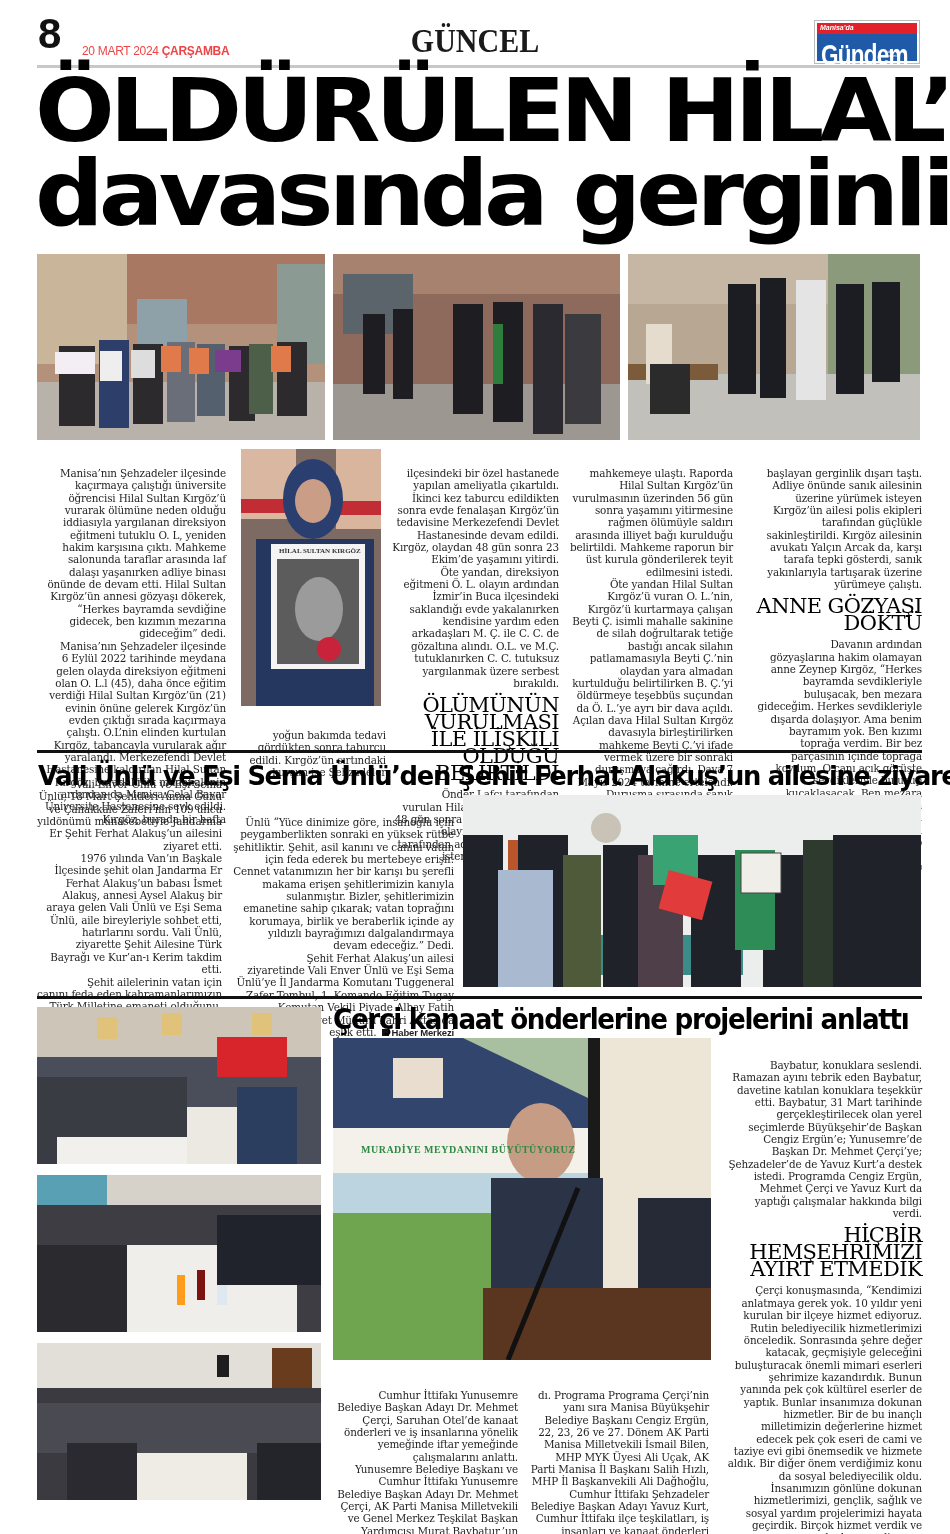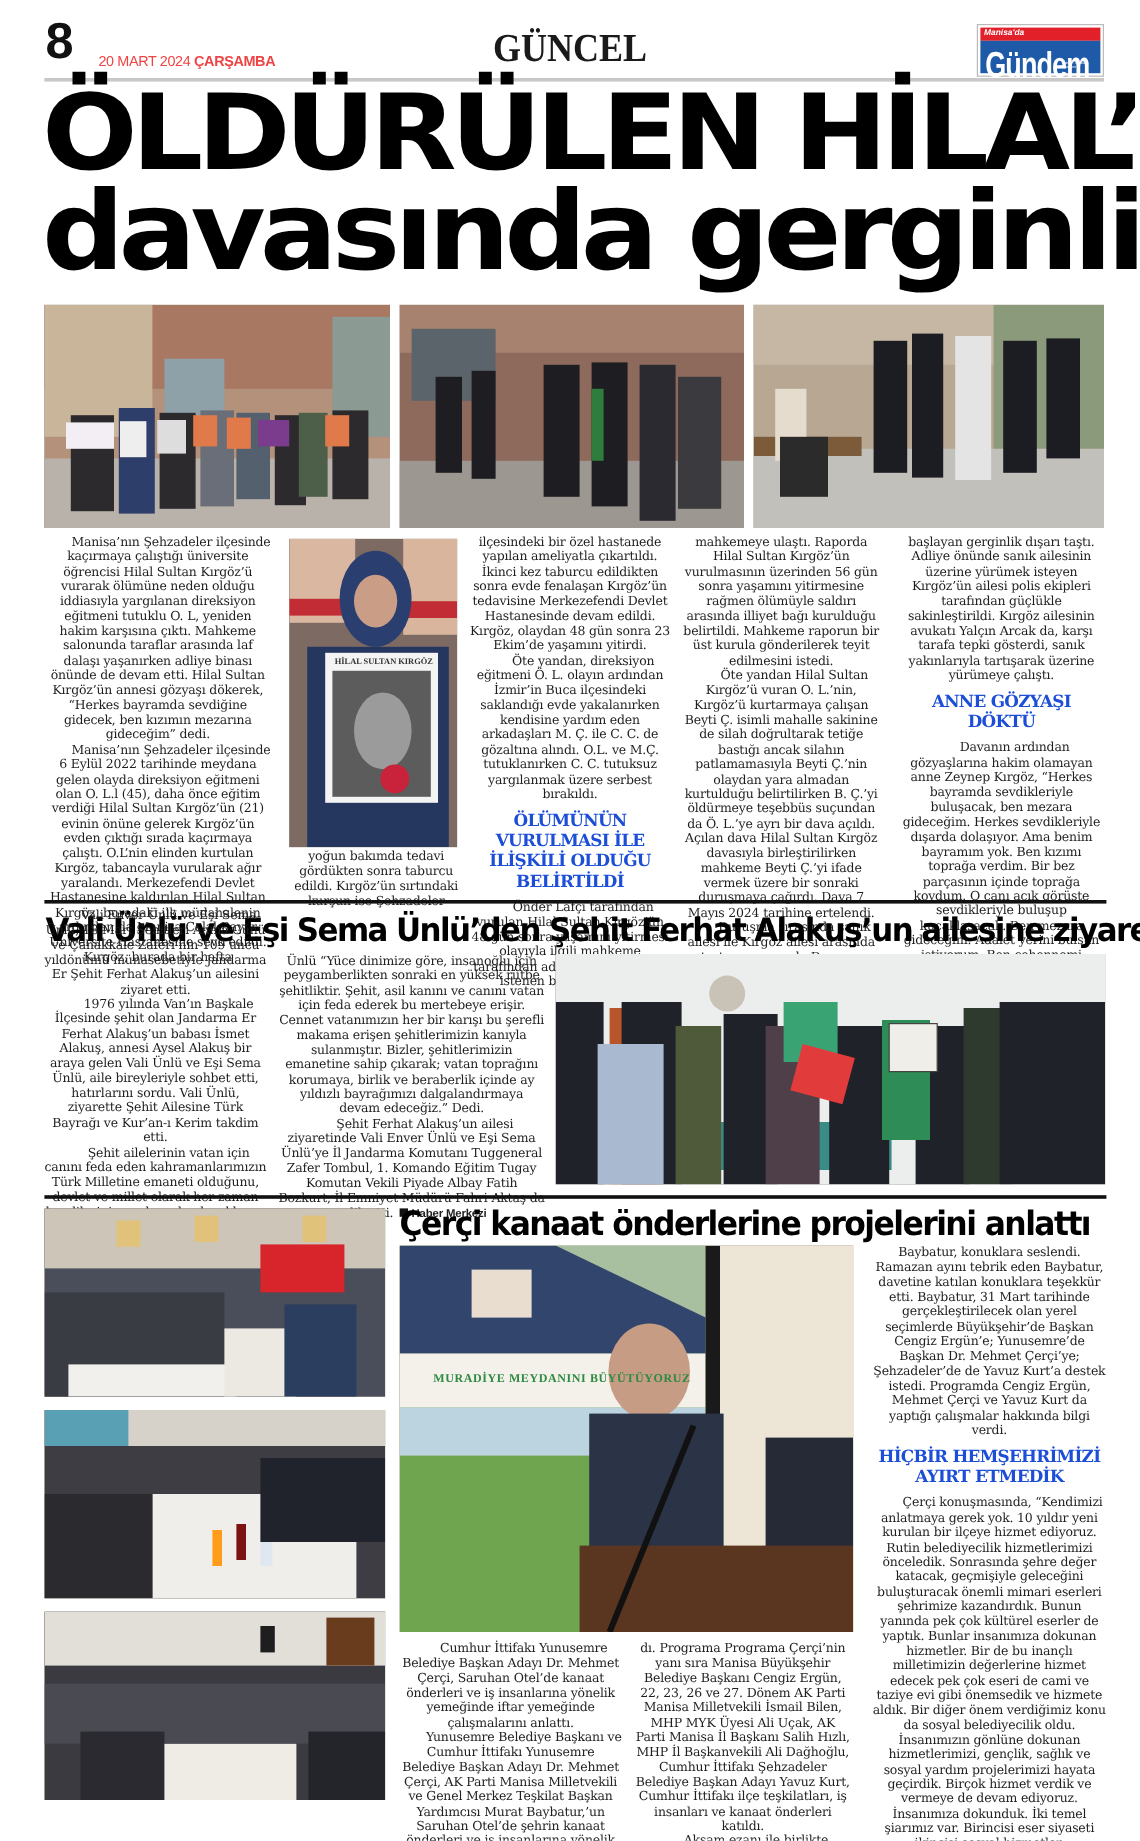--- a/index.html
+++ b/index.html
@@ -18,24 +18,24 @@
   .logo .tag { position: absolute; left: 68px; top: 16px; font-size: 3px; color: #fff; font-family: "Liberation Sans", sans-serif; }
   .hr-top { left: 37px; top: 65px; width: 883px; height: 3px; background: #c8c8c8; }
   
   .headline { left: 35px; font-family: "DejaVu Sans", sans-serif; font-weight: 900; color: #000; letter-spacing: -5px; white-space: nowrap; transform-origin: left top; }
   .hl1 { top: 68px; font-size: 92px; line-height: 92px; transform: scaleX(1.02) scaleY(0.95); font-weight: bold; }
   .hl2 { top: 148px; font-size: 98px; line-height: 98px; transform: scaleX(0.98) scaleY(0.93); font-weight: bold; }
   
   .photo { background: #8d8276; overflow: hidden; }
   .photo .cap { position: absolute; font-family: Liberation Serif, serif; font-weight: 700; }
   
-  .col { font-size: 10.4px; line-height: 12.35px; text-align: center; color: #1f1f1f; letter-spacing: -0.15px; }
+  .col { font-size: 10.4px; line-height: 12.35px; text-align: right; color: #1f1f1f; letter-spacing: -0.15px; margin-top: 21px; }
   .col p { margin: 0; text-indent: 22px; }
   .col p.noind { text-indent: 0; }
-  .subhead { font-family: "DejaVu Serif", serif; font-weight: 700; font-size: 14px; line-height: 17px; margin: 8px 0 6px 0; letter-spacing: -0.6px; color: #1d4ed8; }
+  .subhead { font-family: "DejaVu Serif", serif; font-weight: 400; font-size: 21px; line-height: 17px; margin: 8px 0 6px 0; letter-spacing: -0.6px; color: #000000; }
   .byline { font-family: "Liberation Sans", sans-serif; font-weight: 700; font-size: 9.5px; }
   .byline .sq { display: inline-block; width: 7px; height: 7px; background: #111; margin: 0 3px 0 2px; vertical-align: 0px; }
   .rule { background: #111; height: 3px; }
   .h2 { font-family: "DejaVu Sans", sans-serif; font-weight: bold; color: #000; white-space: nowrap; letter-spacing: -1.4px; transform-origin: left top; }
 </style>
 </head>
 <body>
 
 <div class="abs page-num">8</div>
 <div class="abs date"><span>20 MART 2024</span> <b>ÇARŞAMBA</b></div>

